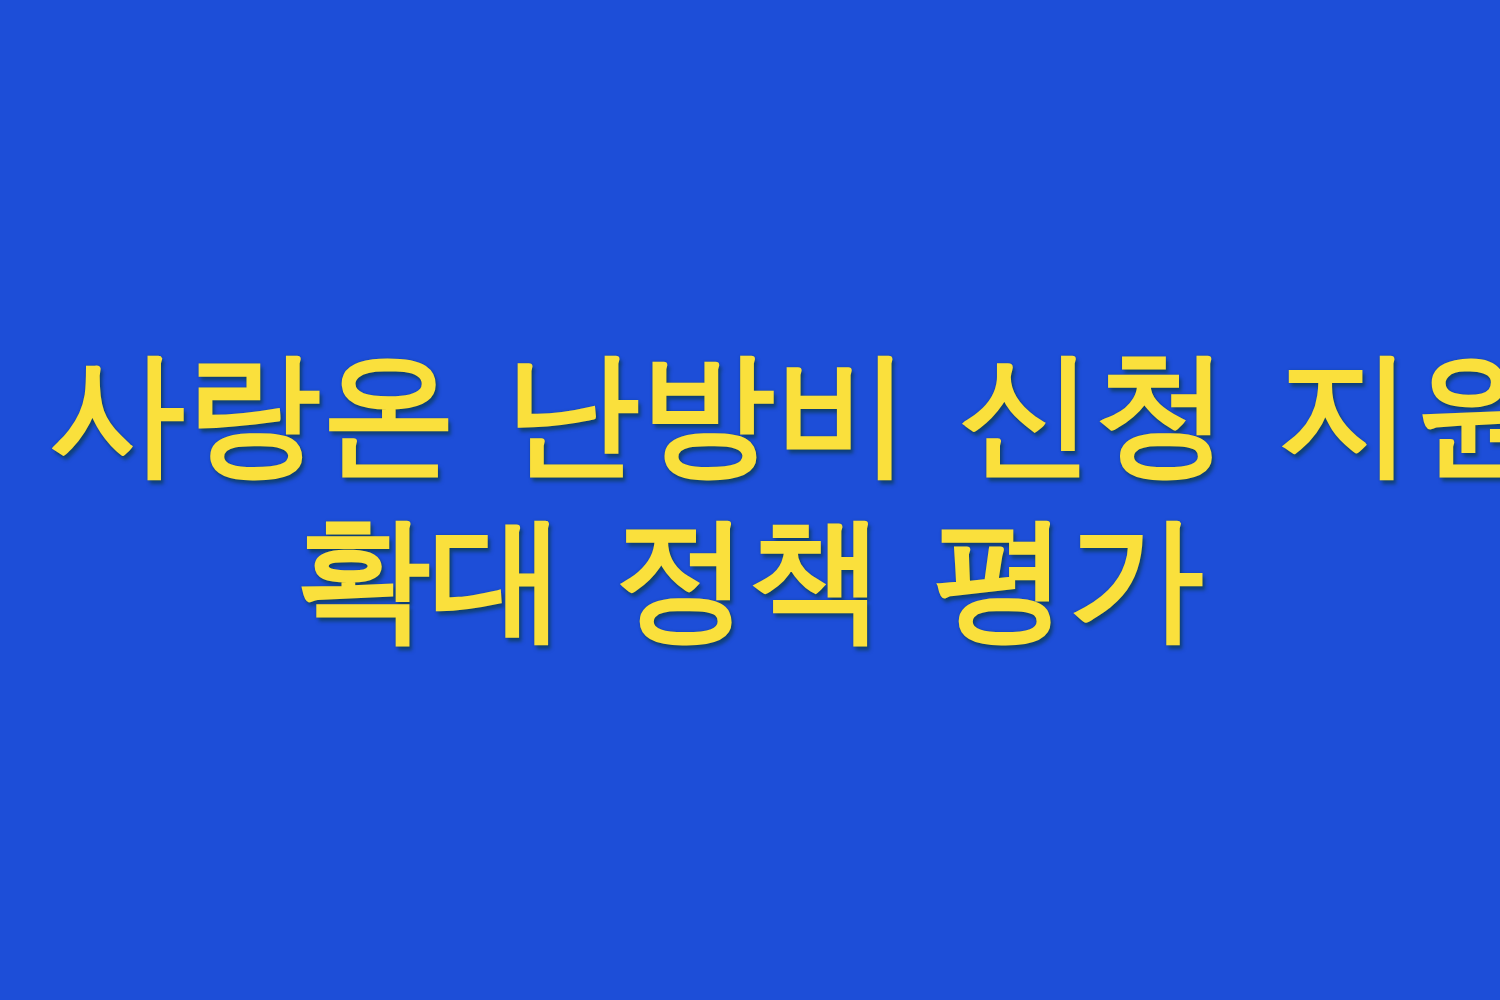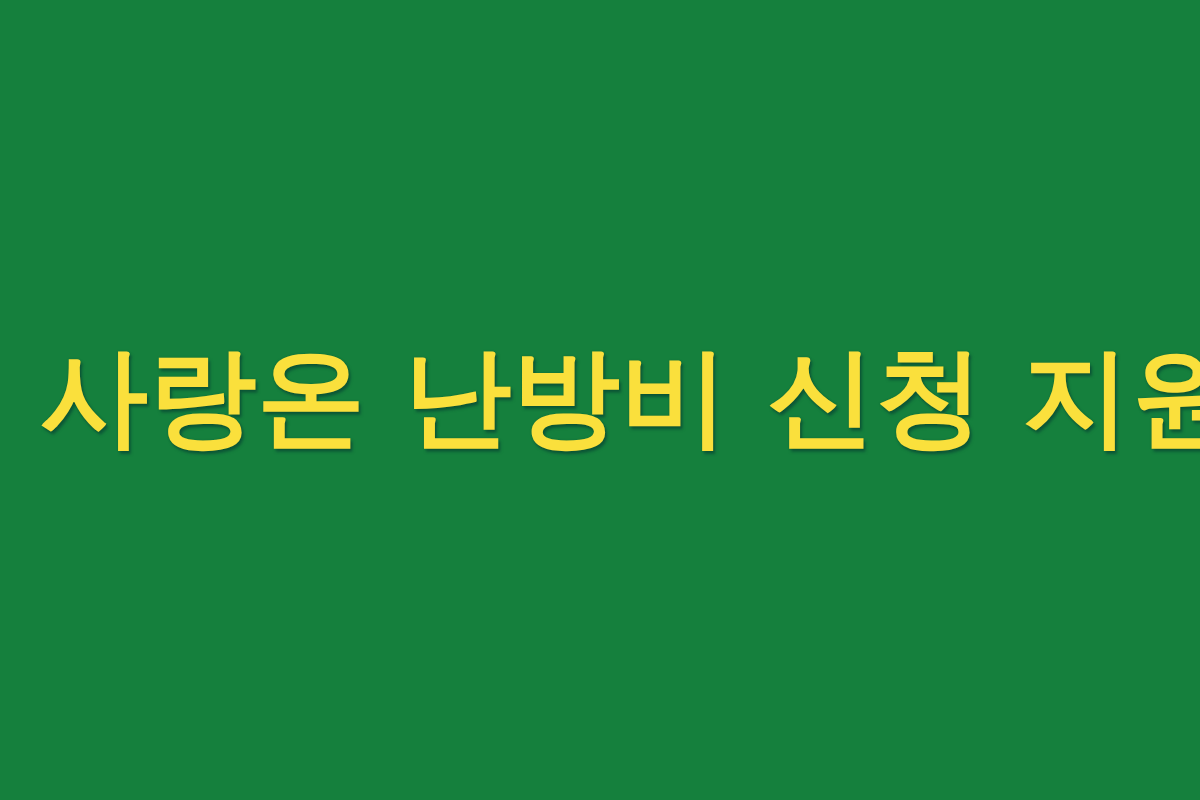--- a/index.html
+++ b/index.html
@@ -17,21 +17,21 @@
 
   
   .banner {
     position: relative;
     width: 1200px;
     height: 800px;
     box-sizing: border-box;
     display: flex;
     align-items: center;
     justify-content: center;
-    background-color: #15803d;
+    background-color: #1d4ed8;
     user-select: none;
   }
 
   
   .headline {
     width: 100%;
     text-align: center;
     padding: 0 40px;
     box-sizing: border-box;
     
@@ -59,15 +59,16 @@
 </style>
 </head>
 <body>
 
 <div class="banner">
 
   <div class="headline">
 
     <span class="headline-line headline-line--first">사랑온 난방비 신청 지원</span>
 
+    <span class="headline-line headline-line--second">확대 정책 평가</span>
 
   </div>
 </div>
 
 </body></html>

